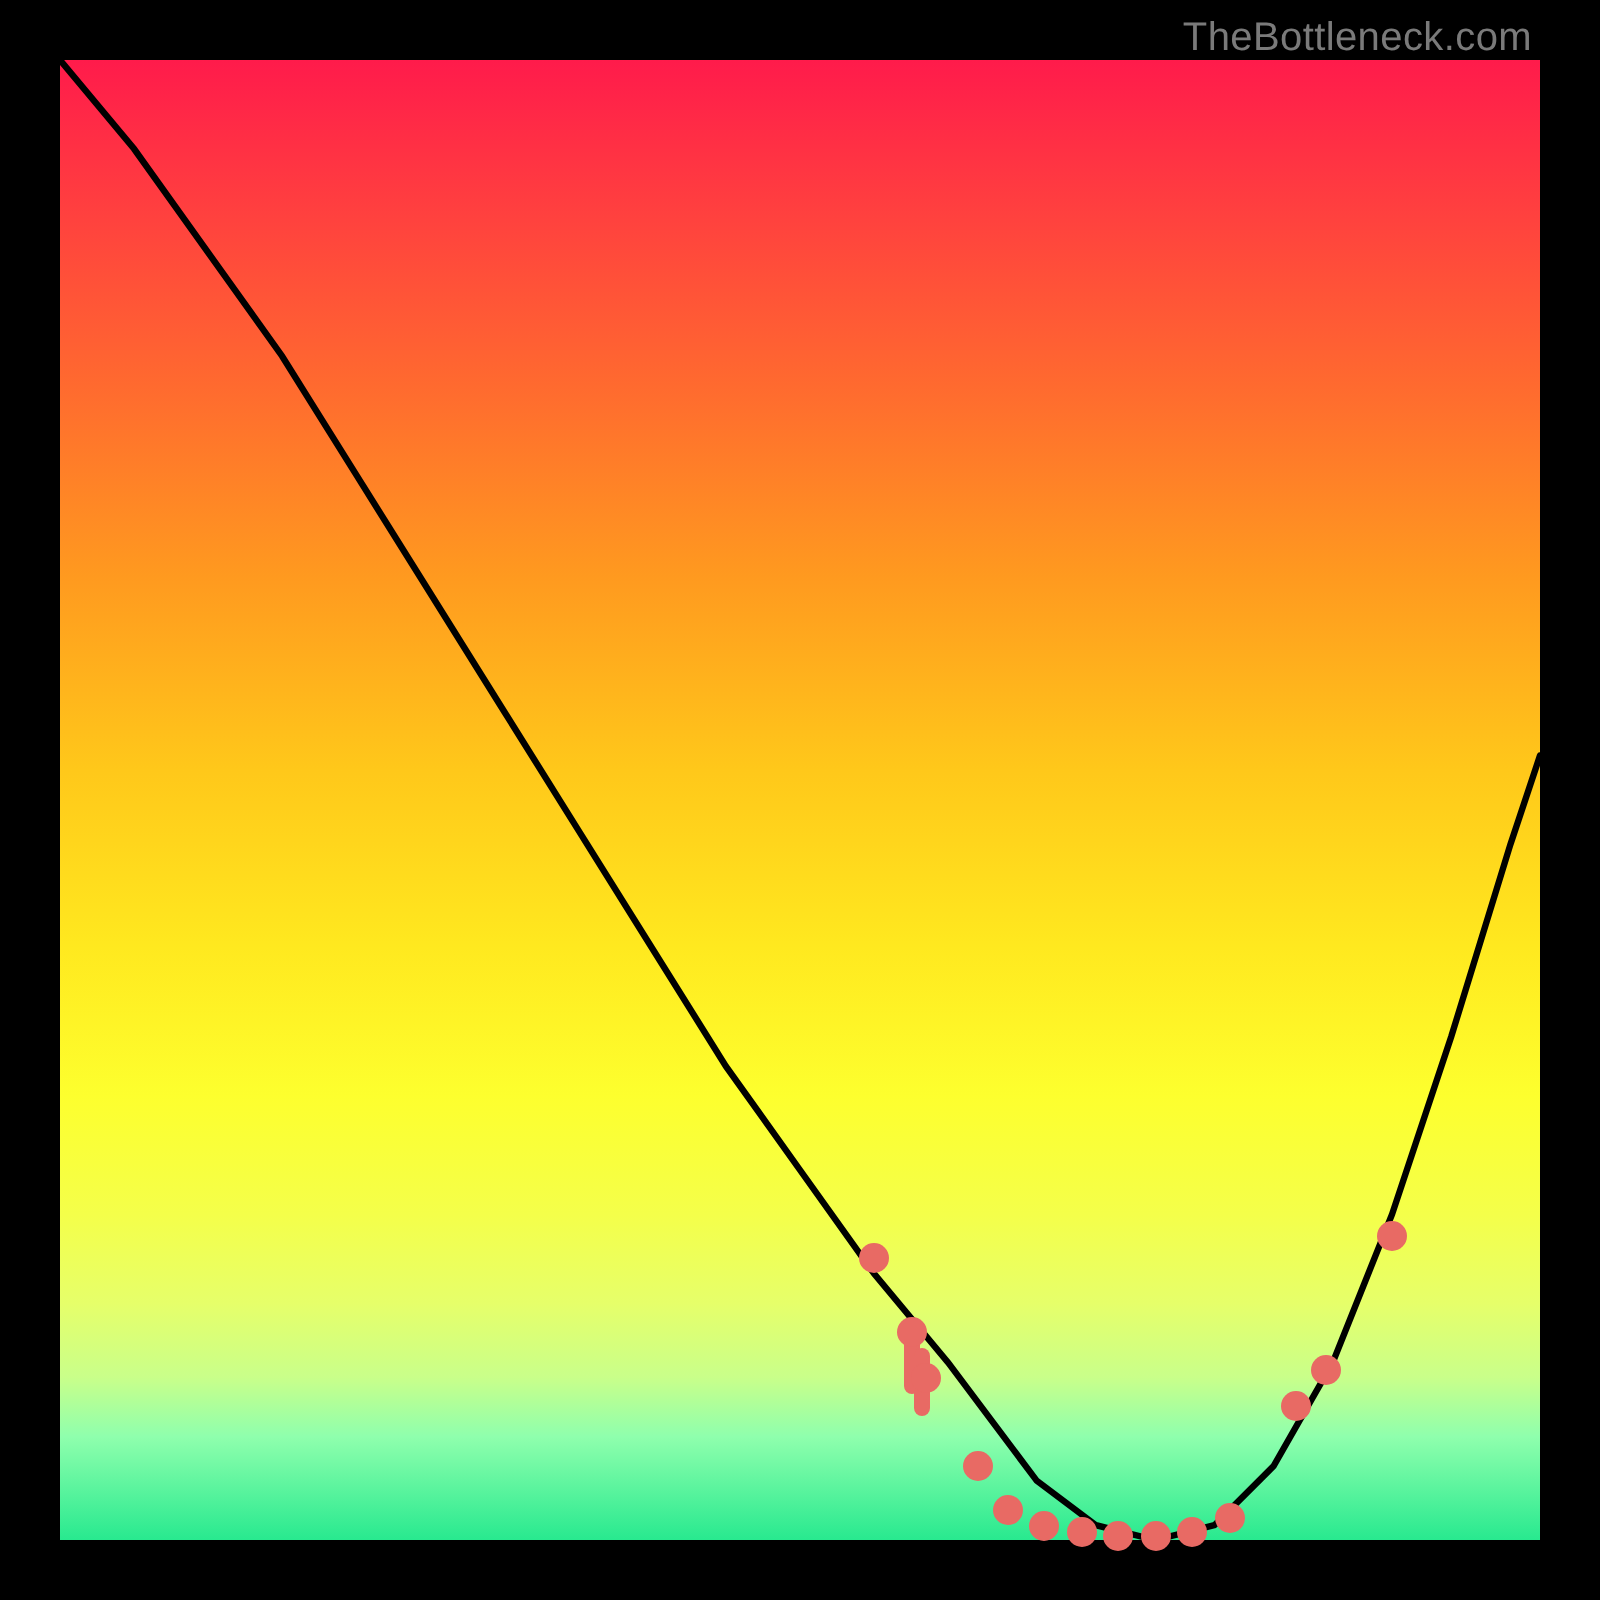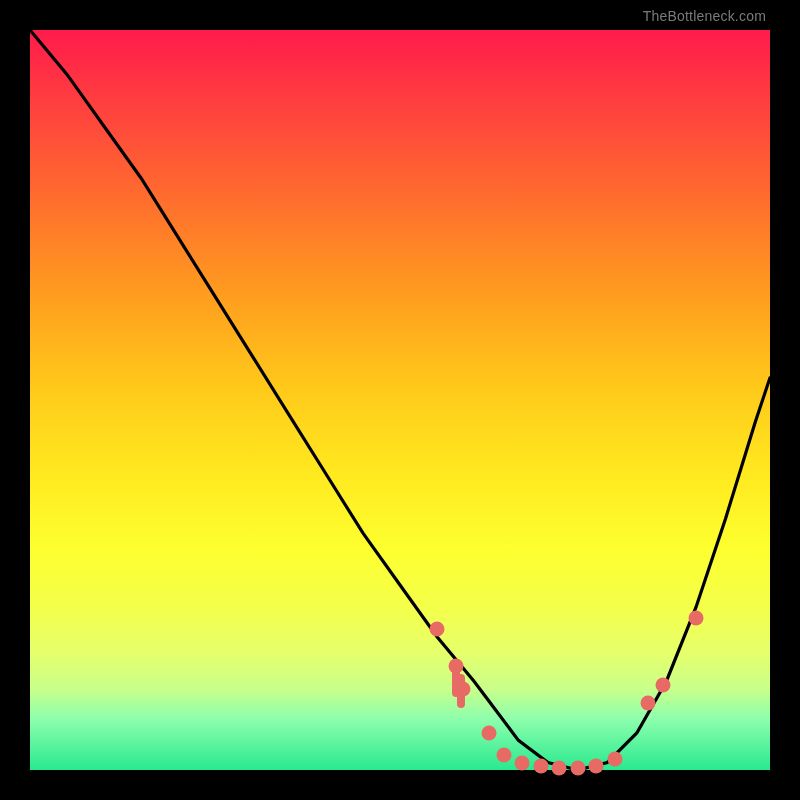--- a/index.html
+++ b/index.html
@@ -36,21 +36,21 @@
       #8fffad 93%,
       #28e98f 100%
     );
   }
   .watermark {
     position: absolute;
     top: 8px;
     right: 34px;
     color: #7a7a7a;
     font-family: Arial, Helvetica, sans-serif;
-    font-size: 14px;
+    font-size: 20px;
     letter-spacing: 0.2px;
     user-select: none;
   }
   svg.curve {
     position: absolute;
     left: 0;
     top: 0;
     width: 740px;
     height: 740px;
   }

